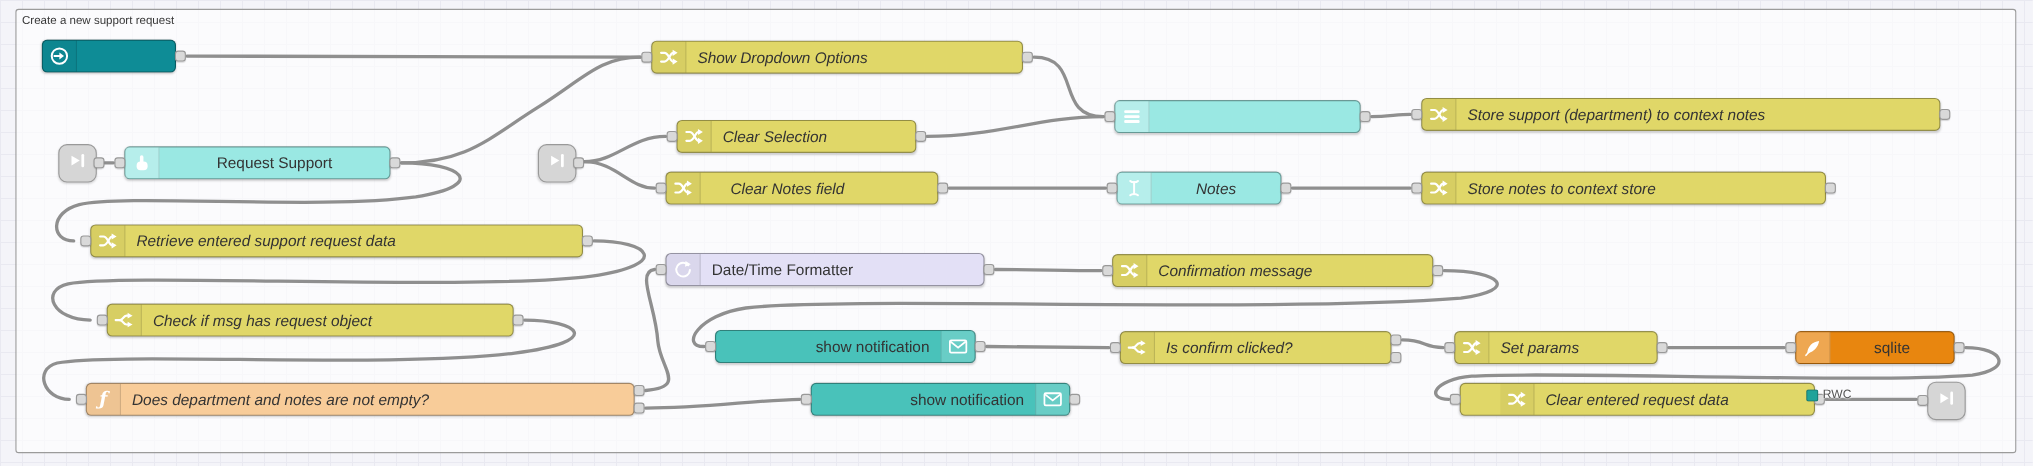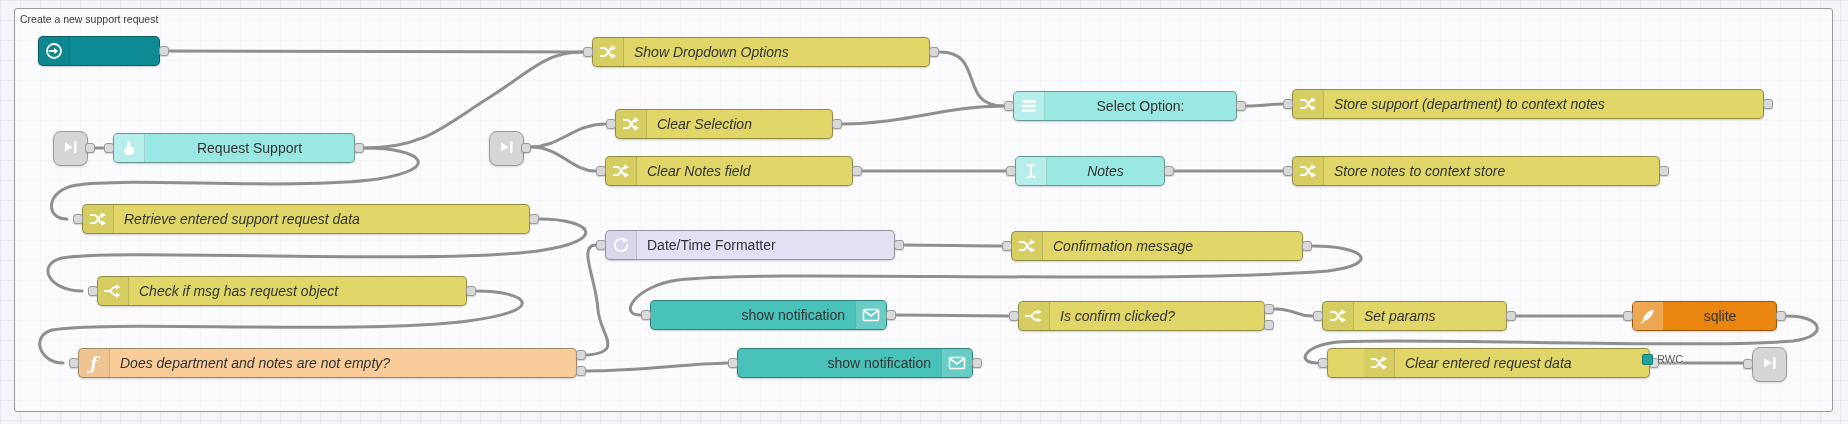--- a/index.html
+++ b/index.html
@@ -84,21 +84,20 @@
         <div class="lbl italic">Show Dropdown Options</div>
       </div>
       <div class="node" style="left: 1013px; top: 91px; width: 224px; height: 30px; background: rgb(154, 232, 227);">
         <div class="iconbox left lite">
           <svg width="18" height="18" viewBox="0 0 18 18">
             <rect x="2" y="3.2" width="14" height="2.6" rx="1" fill="#fff"></rect>
             <rect x="2" y="7.7" width="14" height="2.6" rx="1" fill="#fff"></rect>
             <rect x="2" y="12.2" width="14" height="2.6" rx="1" fill="#fff"></rect>
           </svg>
         </div>
-        <div class="lbl center">Select Option:</div>
       </div>
       <div class="node" style="left: 1292px; top: 89px; width: 472px; height: 30px; background: rgb(224, 215, 104);">
         <div class="iconbox left">
           <svg width="18" height="18" viewBox="0 0 18 18">
             <path d="M2,5 h3 c4,0 5,8 8,8" stroke="#fff" stroke-width="2" fill="none" stroke-linecap="round"></path>
             <path d="M2,13 h3 c4,0 5,-8 8,-8" stroke="#fff" stroke-width="2" fill="none" stroke-linecap="round"></path>
             <polygon points="12.5,2.2 17,5 12.5,7.8" fill="#fff"></polygon>
             <polygon points="12.5,10.2 17,13 12.5,15.8" fill="#fff"></polygon>
           </svg>
         </div>
@@ -117,21 +116,21 @@
       </div>
       <div class="node" style="left: 113px; top: 133px; width: 242px; height: 30px; background: rgb(154, 232, 227);">
         <div class="iconbox left lite">
           <svg width="18" height="18" viewBox="0 0 18 18">
             <rect x="7.2" y="2.2" width="3.2" height="8.5" rx="1.6" fill="#fff"></rect>
             <rect x="4.2" y="7.8" width="10" height="8" rx="3.6" fill="#fff"></rect>
           </svg>
         </div>
         <div class="lbl center">Request Support</div>
       </div>
-      <div class="node" style="left: 605px; top: 156px; width: 248px; height: 30px; background: rgb(224, 215, 104);">
+      <div class="node" style="left: 605px; top: 156px; width: 248px; height: 30px; background: rgb(224, 215, 104); gap: 17px;">
         <div class="iconbox left">
           <svg width="18" height="18" viewBox="0 0 18 18">
             <path d="M2,5 h3 c4,0 5,8 8,8" stroke="#fff" stroke-width="2" fill="none" stroke-linecap="round"></path>
             <path d="M2,13 h3 c4,0 5,-8 8,-8" stroke="#fff" stroke-width="2" fill="none" stroke-linecap="round"></path>
             <polygon points="12.5,2.2 17,5 12.5,7.8" fill="#fff"></polygon>
             <polygon points="12.5,10.2 17,13 12.5,15.8" fill="#fff"></polygon>
           </svg>
         </div>
         <div class="lbl italic">Clear Notes field</div>
       </div>

